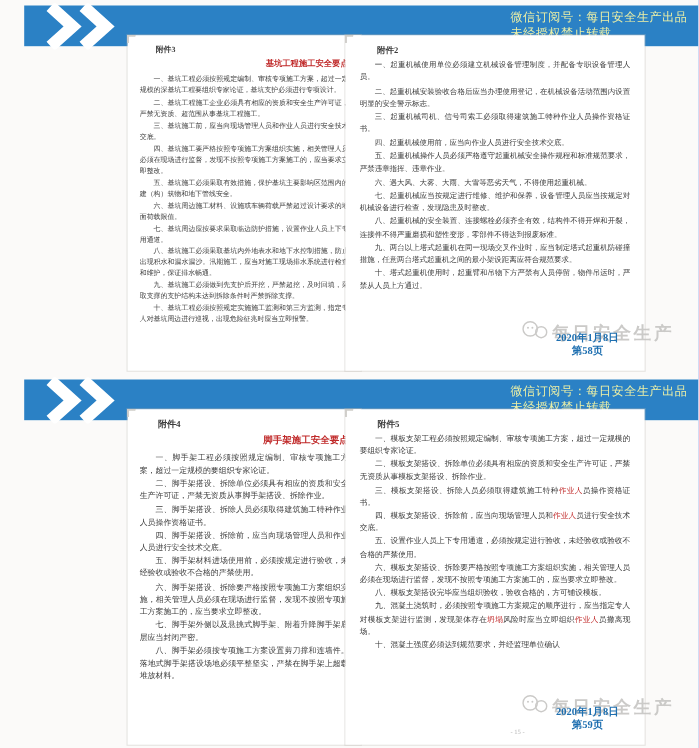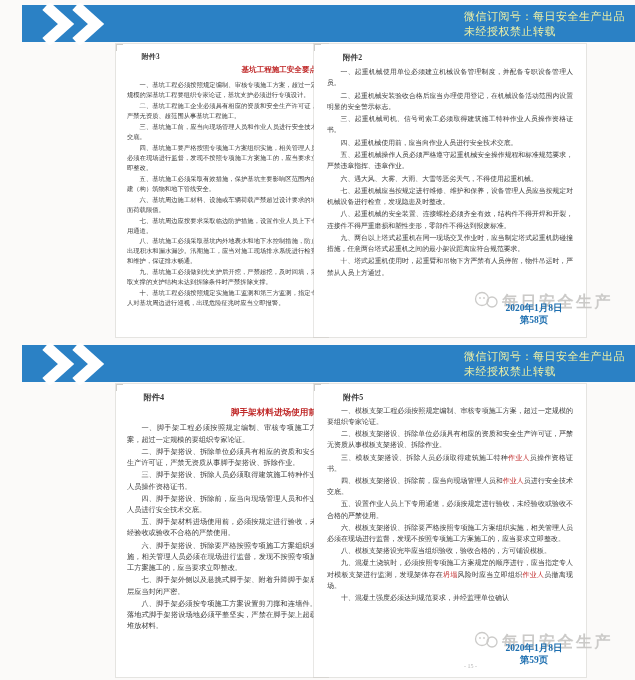--- a/index.html
+++ b/index.html
@@ -8,21 +8,21 @@
   .canvas{position:relative;width:635px;height:680px;background:#1d4ed8;}
   .slide{position:relative;width:635px;height:340px;background:#fbfaf9;overflow:hidden;}
 
   
   .topbar{position:absolute;left:22px;right:0;top:5px;height:37px;background:#2b81c5;}
   .chevrons{position:absolute;left:14px;top:-2px;}
   .topbar-text{position:absolute;right:10px;top:4px;color:#edf0a6;
      font-size:11px;line-height:1.35;letter-spacing:0.5px;text-align:left;}
 
   
-  .page{position:absolute;top:44px;bottom:3px;background:#ffffff;color:#3b3b3b;
+  .page{position:absolute;top:32px;bottom:3px;background:#ffffff;color:#3b3b3b;
      font-family:"Liberation Serif","DejaVu Serif",serif;text-align:justify;overflow:hidden;
      box-shadow:0 0 0 1px rgba(190,186,180,0.35);
      background-image:
        linear-gradient(#cfcdc9,#cfcdc9),linear-gradient(#cfcdc9,#cfcdc9),
        linear-gradient(#cfcdc9,#cfcdc9),linear-gradient(#cfcdc9,#cfcdc9),
        linear-gradient(#cfcdc9,#cfcdc9),linear-gradient(#cfcdc9,#cfcdc9),
        linear-gradient(#cfcdc9,#cfcdc9),linear-gradient(#cfcdc9,#cfcdc9);
      background-repeat:no-repeat;
      background-size:1px 7px,7px 1px,1px 7px,7px 1px,1px 7px,7px 1px,1px 7px,7px 1px;
      background-position:4px 4px,4px 4px,right 4px top 4px,right 4px top 4px,
@@ -118,21 +118,21 @@
         </svg>
       </span>
       <div class="topbar-text">
         <div>微信订阅号：每日安全生产出品</div>
         <div>未经授权禁止转载</div>
       </div>
     </div>
 
     <div class="page page-a">
       <p class="attach">附件4</p>
-      <div class="doctitle">脚手架材料进场使用前</div>
+      <div class="doctitle">脚手架施工安全要点</div>
       <p>一、脚手架工程必须按照规定编制、审核专项施工方案，超过一定规模的要组织专家论证。</p>
       <p>二、脚手架搭设、拆除单位必须具有相应的资质和安全生产许可证，严禁无资质从事脚手架搭设、拆除作业。</p>
       <p>三、脚手架搭设、拆除人员必须取得建筑施工特种作业人员操作资格证书。</p>
       <p>四、脚手架搭设、拆除前，应当向现场管理人员和作业人员进行安全技术交底。</p>
       <p>五、脚手架材料进场使用前，必须按规定进行验收，未经验收或验收不合格的严禁使用。</p>
       <p>六、脚手架搭设、拆除要严格按照专项施工方案组织实施，相关管理人员必须在现场进行监督，发现不按照专项施工方案施工的，应当要求立即整改。</p>
       <p>七、脚手架外侧以及悬挑式脚手架、附着升降脚手架底层应当封闭严密。</p>
       <p>八、脚手架必须按专项施工方案设置剪刀撑和连墙件。落地式脚手架搭设场地必须平整坚实，严禁在脚手架上超载堆放材料。</p>
     </div>
 

